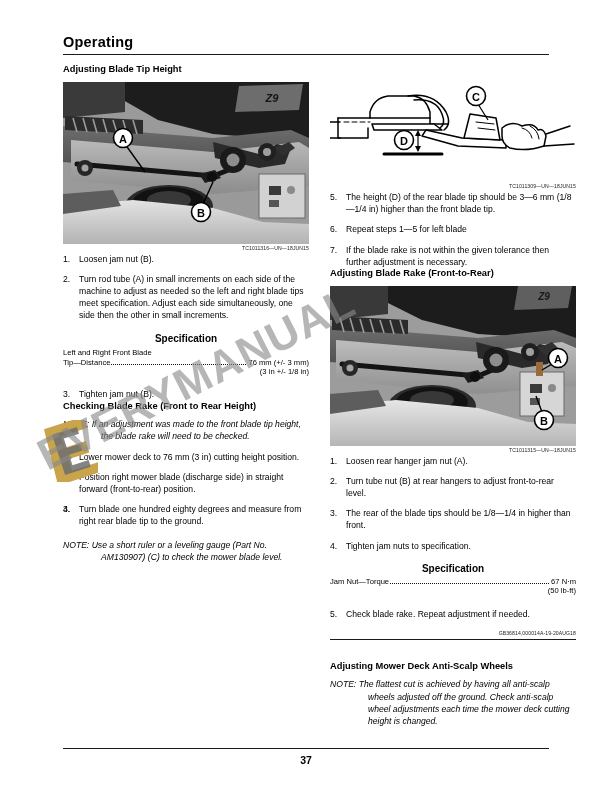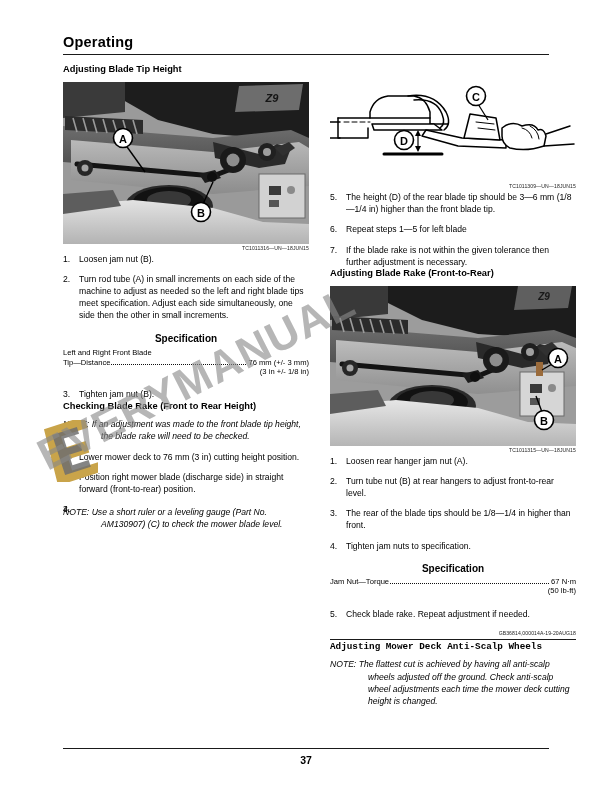--- a/index.html
+++ b/index.html
@@ -250,20 +250,21 @@
       </li>
       <li>
         <span class="num">2.</span>
         <span>Position right mower blade (discharge side) in straight forward (front-to-rear) position.</span>
       </li>
       <li>
         <span class="num">3.</span>
       </li>
       <li>
         <span class="num">4.</span>
+        <span>Turn blade one hundred eighty degrees and measure from right rear blade tip to the ground.</span>
       </li>
     </ol>
 
     <div class="note" style="margin-top:11px;">
       <span class="lbl">NOTE:</span>
       <span>Use a short ruler or a leveling gauge (Part No. AM130907) (C) to check the mower blade level.</span>
     </div>
 
   </div>
 
@@ -432,21 +433,21 @@
     <ol class="steps">
       <li>
         <span class="num">5.</span>
         <span>Check blade rake. Repeat adjustment if needed.</span>
       </li>
     </ol>
 
     <div class="docref">GB36814,000014A-19-20AUG18</div>
     <div class="divider"></div>
 
-    <h2 class="sect" style="margin-top:1px;font-family:Liberation Mono, monospace;">Adjusting Mower Deck Anti-Scalp Wheels</h2>
+    <h2 class="sect" style="margin-top:21px;">Adjusting Mower Deck Anti-Scalp Wheels</h2>
 
     <div class="note">
       <span class="lbl">NOTE:</span>
       <span>The flattest cut is achieved by having all anti-scalp wheels adjusted off the ground. Check anti-scalp wheel adjustments each time the mower deck cutting height is changed.</span>
     </div>
 
   </div>
 
   <div class="watermark">
     <svg class="wm-logo" viewBox="0 0 54 62">

